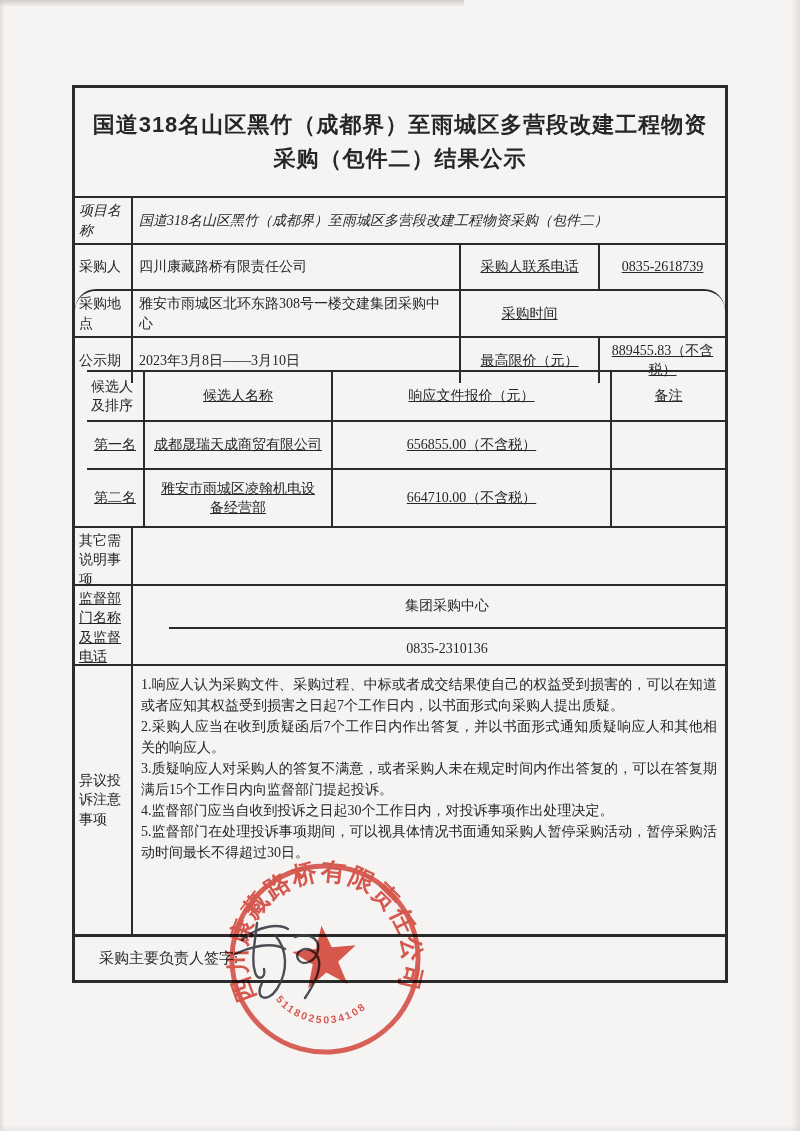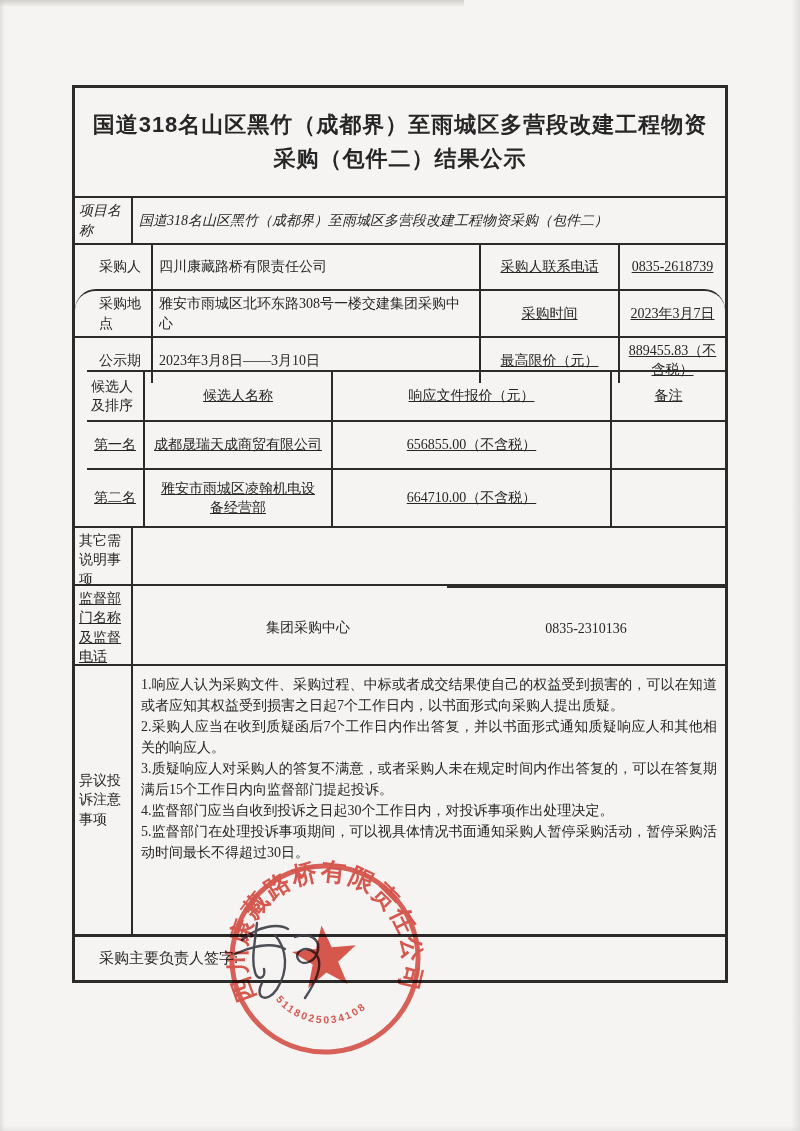--- a/index.html
+++ b/index.html
@@ -27,36 +27,36 @@
   .lbl{padding:3px 4px;}
   .ctr{justify-content:center;text-align:center;text-decoration:underline;}
 
   .r-title{height:108px;display:flex;align-items:center;justify-content:center;}
   .title{
     font-family:"Liberation Sans","DejaVu Sans",sans-serif;
     font-weight:bold;font-size:22px;line-height:1.55;letter-spacing:1px;
     text-align:center;padding:0 16px;
   }
   .g2{grid-template-columns:56px 1fr;}
-  .g4{grid-template-columns:56px 328px 139px 1fr;padding-left:20px;}
+  .g4{grid-template-columns:56px 328px 139px 1fr;}
   .gc{grid-template-columns:56px 188px 279px 1fr;margin-left:12px;}
 
   .h-project{height:47px;font-style:italic;}
   .h-purchaser{height:46px;}
   .h-location{height:47px;border-radius:21px;}
   .h-period{height:34px;}
   .h-candh{height:50px;}
   .h-cand{height:48px;}
   .h-cand2{height:58px;}
   .h-other{height:58px;}
   .h-super{height:80px;}
   .h-obj{height:270px;}
   .h-sign{height:46px;border-top-width:3px;}
 
-  .supercol{display:flex;border-left:2px solid #2b2b2b;box-sizing:border-box;padding-left:36px;}
+  .supercol{display:flex;flex-direction:column;border-left:2px solid #2b2b2b;box-sizing:border-box;padding-left:36px;}
   .sub{flex:1;display:flex;align-items:center;justify-content:center;font-size:14px;box-sizing:border-box;}
   .sub + .sub{border-top:2px solid #2b2b2b;}
 
   .obj-body{display:flex;flex-direction:column;padding:8px 8px;}
   .obj-body p{margin:0;font-size:14px;line-height:1.5;text-align:justify;}
 
   .sign-cell{font-size:15px;padding-left:24px;align-items:center;}
 
   .seal{position:absolute;left:226px;top:860px;width:198px;height:198px;transform:rotate(-6deg);opacity:.88;mix-blend-mode:multiply;pointer-events:none;}
   .sig{position:absolute;left:228px;top:910px;width:118px;height:102px;pointer-events:none;}
@@ -84,21 +84,20 @@
     <div class="cell lbl">采购人</div>
     <div class="cell">四川康藏路桥有限责任公司</div>
     <div class="cell ctr">采购人联系电话</div>
     <div class="cell ctr">0835-2618739</div>
   </div>
 
   <div class="row g4 h-location">
     <div class="cell lbl">采购地点</div>
     <div class="cell">雅安市雨城区北环东路308号一楼交建集团采购中心</div>
     <div class="cell ctr">采购时间</div>
-    <div class="cell ctr">2023年3月7日</div>
   </div>
 
   <div class="row g4 h-period">
     <div class="cell lbl">公示期</div>
     <div class="cell">2023年3月8日——3月10日</div>
     <div class="cell ctr">最高限价（元）</div>
     <div class="cell ctr">889455.83（不含税）</div>
   </div>
 
   <div class="row gc h-candh">

